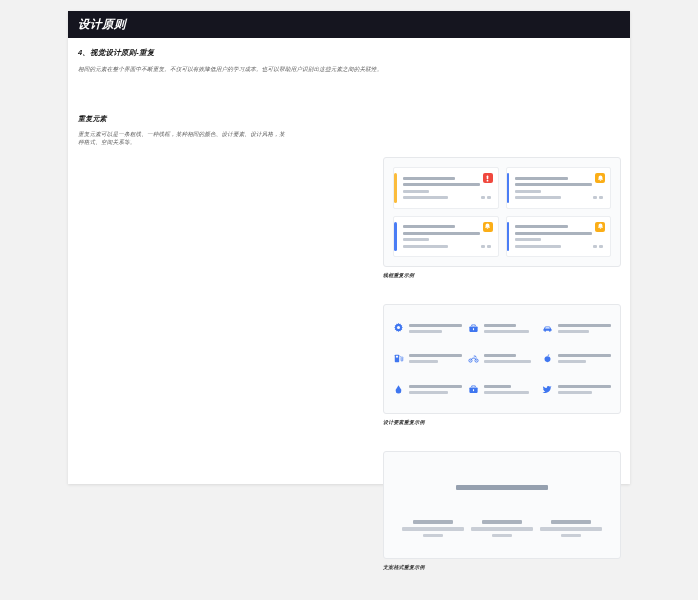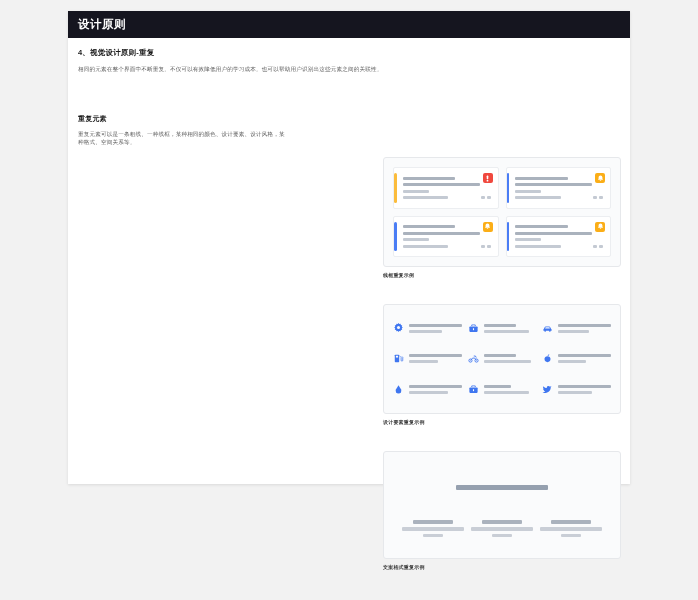--- a/index.html
+++ b/index.html
@@ -7,20 +7,21 @@
     width:698px;height:600px;
     background:#f2f2f2;
     font-family:"Liberation Sans","DejaVu Sans",sans-serif;
     overflow:hidden;
   }
   .page{
     position:absolute;left:68px;top:11px;
     width:562px;height:473px;
     background:#ffffff;
     box-shadow:0 1px 3px rgba(0,0,0,0.10);
+    font-style:italic;
   }
   .titlebar{
     height:27px;
     background:#15151f;
     display:flex;align-items:center;
     padding-left:10px;
     box-sizing:border-box;
   }
   .titlebar .t{
     color:#ffffff;

